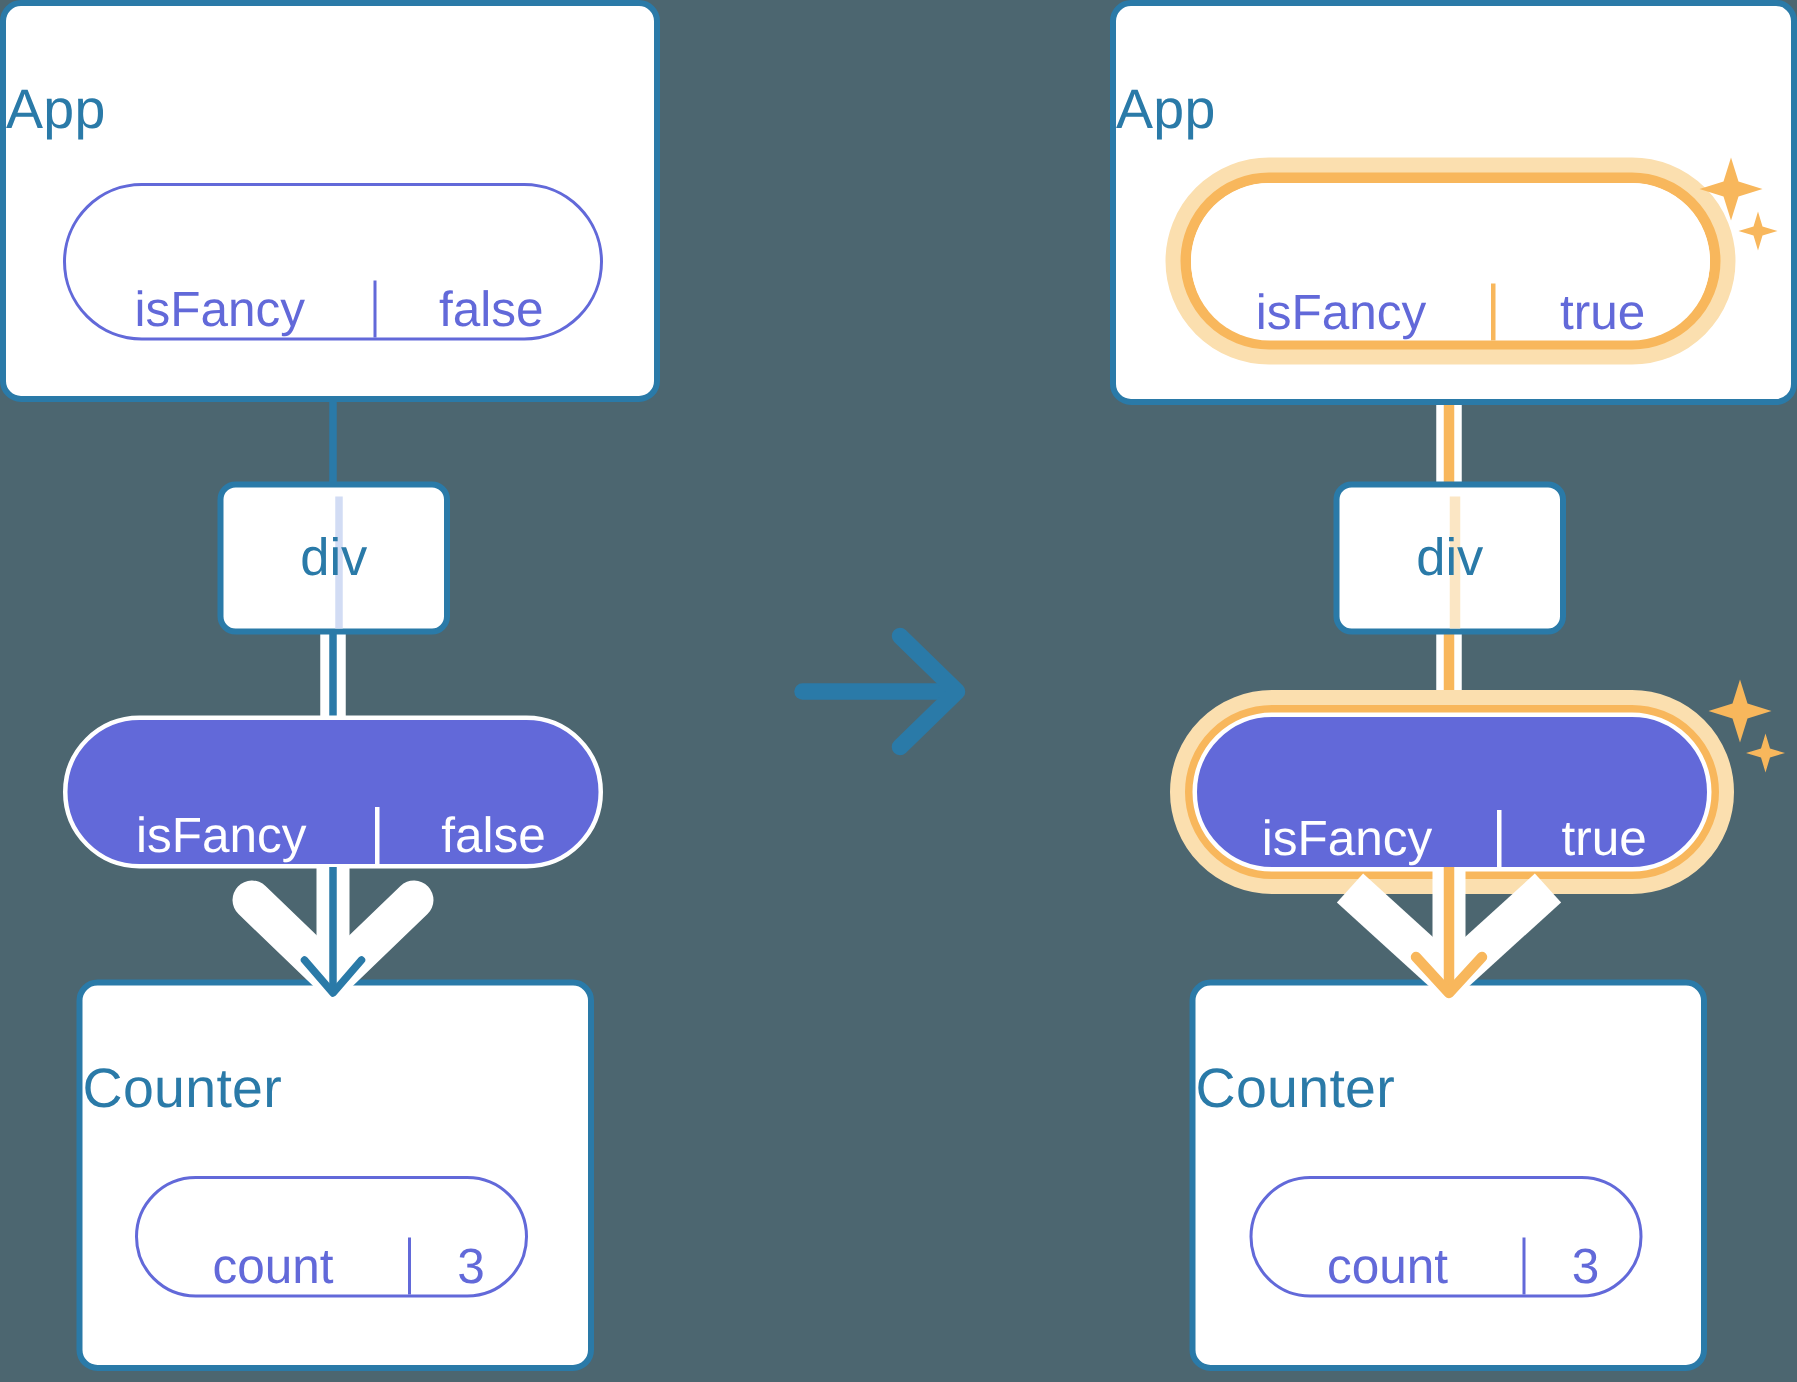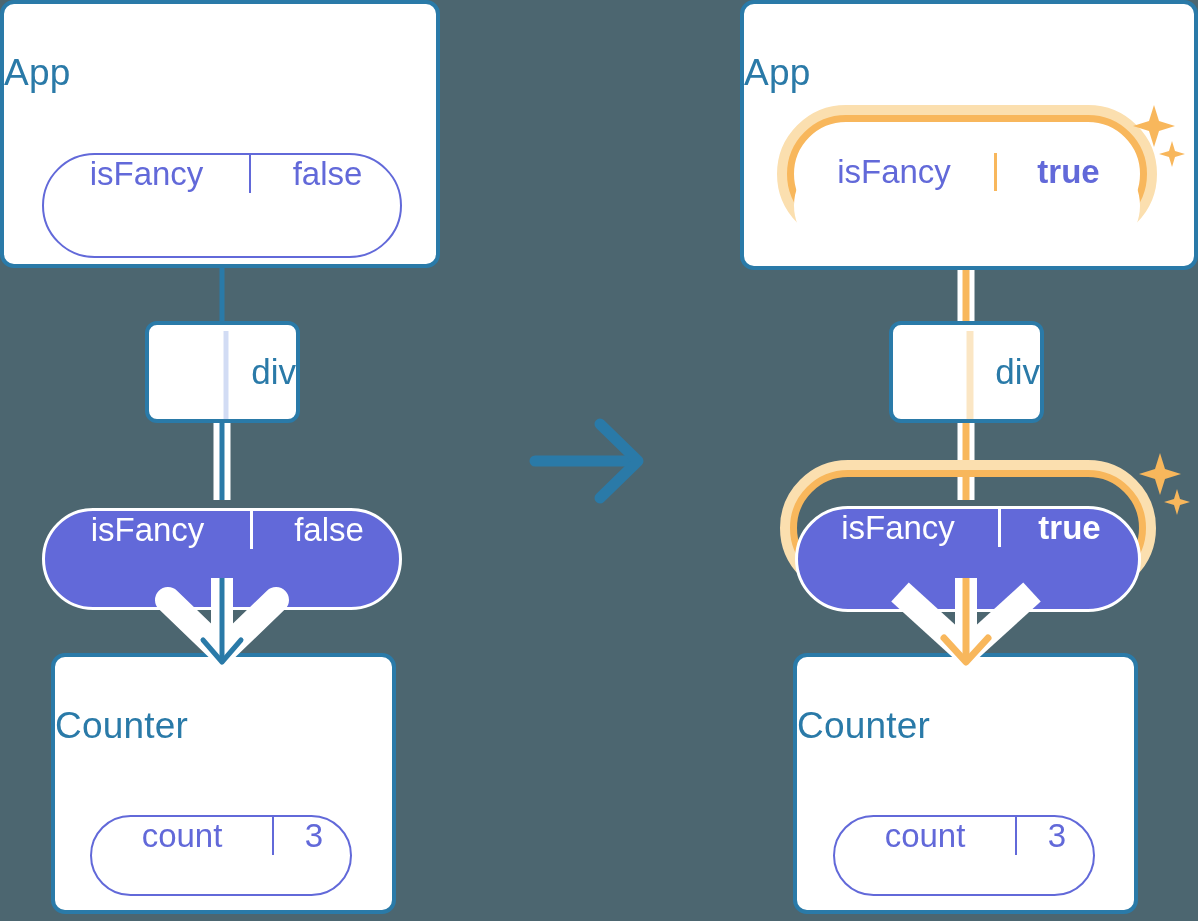--- a/index.html
+++ b/index.html
@@ -33,34 +33,33 @@
     letter-spacing:.2px;
     font-weight:400;
   }
   .node-box{
     position:absolute;
     background:#ffffff;
     border:4px solid #2a7aa8;
     border-radius:12px;
     box-sizing:border-box;
     z-index:25;
-    display:flex;align-items:center;justify-content:flex-end;
+    display:flex;align-items:center;justify-content:center;
     color:#2a7aa8;
     font-size:35px;
   }
   .node-box span{position:relative;z-index:3;}
 
   
   .pill{
     position:absolute;
     box-sizing:border-box;
     display:flex;
-    align-items:flex-start;
+    align-items:flex-end;
     z-index:30;
-    margin-top:31px;
   }
   .pill .half{
     display:flex;align-items:center;justify-content:center;
     box-sizing:border-box;
     font-size:33px;
     white-space:nowrap;
   }
   .pill .half.k{flex:0 0 auto;}
   .pill .half.v{flex:0 0 auto;}
 
@@ -75,21 +74,21 @@
 
   
   .pill.filled{
     background:#6269d9;
     border-radius:999px;
     color:#ffffff;
     border:3px solid #ffffff;
   }
   .pill.filled .half.v{border-left:3px solid #ffffff;}
 
-  .bold{font-weight:700;}
+  .bold{font-weight:400;}
 
   
   .ring{
     position:absolute;
     border-radius:999px;
     box-sizing:border-box;
     pointer-events:none;
   }
   .ring.glow{
     border:14px solid #fbdfaf;

